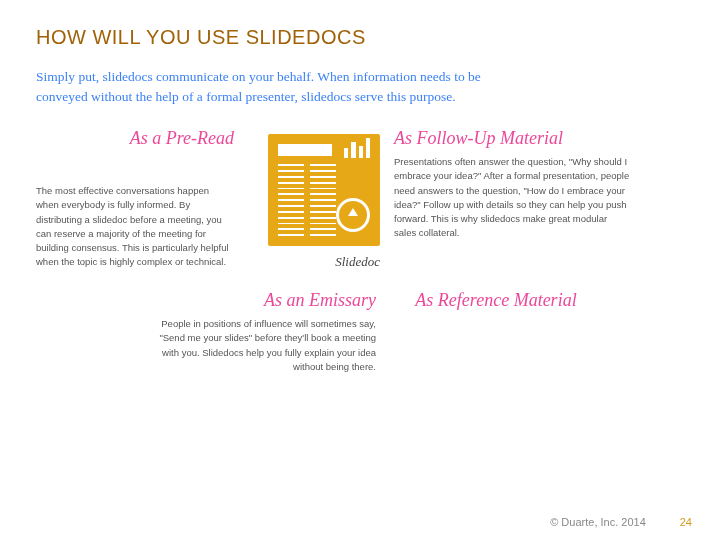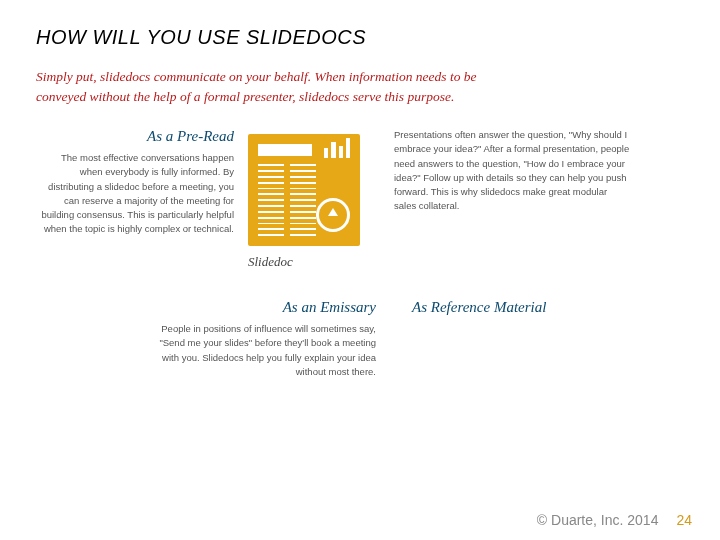--- a/index.html
+++ b/index.html
@@ -1,41 +1,41 @@
 <!DOCTYPE html>
 <html><head>
 <meta charset="utf-8">
 <style>
   * { box-sizing: border-box; margin: 0; padding: 0; }
   html, body { width: 720px; height: 540px; font-family: Georgia, 'Times New Roman', serif; background: #fff; color: #333; }
   body { padding: 26px 36px 14px 36px; position: relative; }
-  h1 { font-family: Arial, Helvetica, sans-serif; font-weight: 400; font-size: 20px; letter-spacing: 0.5px; color: #000000; margin-bottom: 18px; font-style: italic; }
-  .intro { font-style: italic; font-size: 13.5px; line-height: 1.45; color: #b91c1c; max-width: 480px; margin-bottom: 22px; }
+  h1 { font-family: Arial, Helvetica, sans-serif; font-weight: 400; font-size: 20px; letter-spacing: 0.5px; color: #a16207; margin-bottom: 18px; }
+  .intro { font-size: 13.5px; line-height: 1.45; color: #3b82f6; max-width: 480px; margin-bottom: 22px; }
   .grid { display: flex; gap: 14px; }
   .col { display: flex; flex-direction: column; }
   .col-left { width: 198px; align-items: flex-end; text-align: right; }
-  .col-mid { width: 132px; align-items: flex-start; }
+  .col-mid { width: 132px; align-items: flex-end; }
   .col-right { width: 236px; text-align: left; }
-  .q-head { font-style: italic; font-size: 15px; color: #0c4a6e; margin-bottom: 6px; }
+  .q-head { font-style: italic; font-size: 18px; color: #ec4899; margin-bottom: 6px; }
   .q-body { font-family: Arial, Helvetica, sans-serif; font-size: 9.5px; line-height: 1.5; color: #555; }
-  .col-left .q-body { text-align: right; }
+  .col-left .q-body { text-align: left; margin-top: 29px; }
   .icon-wrap { width: 112px; height: 112px; position: relative; margin-top: 6px; }
   .doc-bg { position: absolute; inset: 0; background: #e6a817; border-radius: 2px; }
   .bar { position: absolute; background: #fff; height: 12px; top: 0; }
   .bars { position: absolute; top: 2px; right: 10px; width: 26px; height: 22px; display: flex; align-items: flex-end; gap: 3px; }
   .bars div { width: 5px; background: #fff; }
   .circ { position: absolute; right: 10px; bottom: 14px; width: 34px; height: 34px; border: 3px solid #fff; border-radius: 50%; }
   .circ::after { content: ""; position: absolute; top: -3px; left: -3px; width: 34px; height: 34px; border: 3px solid #e6a817; border-radius: 50%; clip-path: polygon(50% 50%, 100% 0, 100% 30%); }
   .circ .tri { position: absolute; left: 50%; top: 40%; transform: translate(-50%,-50%); width: 0; height: 0; border-left: 5px solid transparent; border-right: 5px solid transparent; border-bottom: 8px solid #fff; }
   .mid-label { font-style: italic; font-size: 13px; color: #444; margin-top: 8px; }
-  .row2 { display: flex; gap: 36px; margin-top: 29px; padding-left: 120px; }
-  .row2 .cell { width: 220px; }
+  .row2 { display: flex; margin-top: 20px; padding-left: 120px; }
+  .row2 .cell { width: 220px; text-align: center; }
   .row2 .cell.r { width: 240px; }
   .row2 .cell:first-child { text-align: right; }
-  .footer { position: absolute; bottom: 12px; right: 28px; font-family: Arial, sans-serif; font-size: 14px; color: #888; display: flex; gap: 18px; align-items: center; }
+  .footer { position: absolute; bottom: 12px; right: 28px; font-family: Arial, sans-serif; font-size: 11px; color: #888; display: flex; gap: 34px; align-items: center; }
   .footer .pg { color: #d49a1a; }
   .lines-col { position:absolute; top:30px; bottom:10px; display:flex; flex-direction:column; gap:4px; width:26px; }
   .lines-col.l1 { left:10px; }
   .lines-col.l2 { left:42px; }
   .lines-col span { height:2px; background:#fff; }
 </style>
 </head>
 <body>
 
 <h1>HOW WILL YOU USE SLIDEDOCS</h1>
@@ -86,28 +86,29 @@
           <span></span>
           <span></span>
       </div>
       <div class="circ">
           <div class="tri"></div>
         </div>
     </div>
     <div class="mid-label">Slidedoc</div>
   </div>
   <div class="col col-right">
+    <div class="q-head">As Follow-Up Material</div>
     <div class="q-body">Presentations often answer the question, "Why should I embrace your idea?" After a formal presentation, people need answers to the question, "How do I embrace your idea?" Follow up with details so they can help you push forward. This is why slidedocs make great modular sales collateral.</div>
   </div>
 </div>
 
 <div class="row2">
   <div class="cell">
     <div class="q-head">As an Emissary</div>
-    <div class="q-body">People in positions of influence will sometimes say, "Send me your slides" before they'll book a meeting with you. Slidedocs help you fully explain your idea without most there.</div>
+    <div class="q-body">People in positions of influence will sometimes say, "Send me your slides" before they'll book a meeting with you. Slidedocs help you fully explain your idea without being there.</div>
   </div>
   <div class="cell r">
     <div class="q-head">As Reference Material</div>
   </div>
 </div>
 
 <div class="footer">
   <span>© Duarte, Inc. 2014</span>
   <span class="pg">24</span>
 </div>

